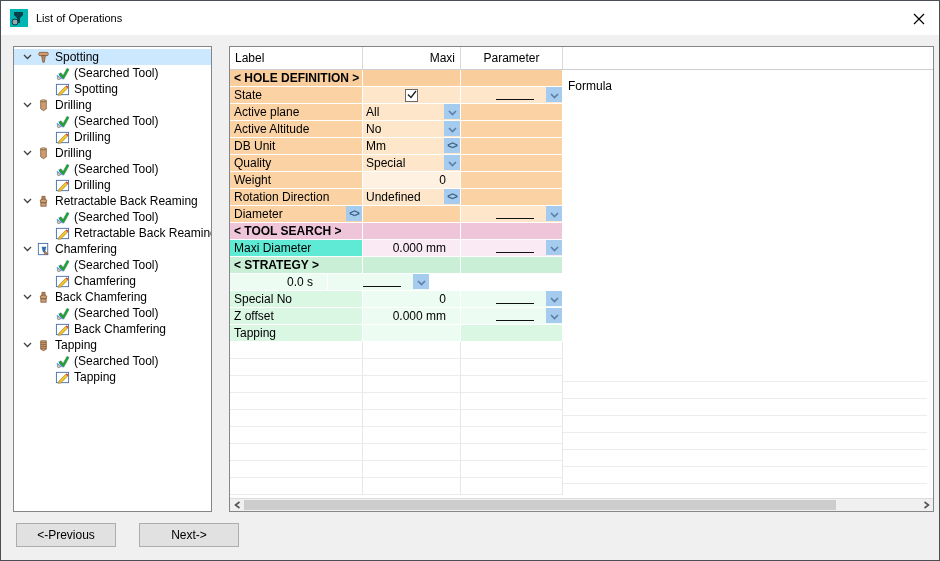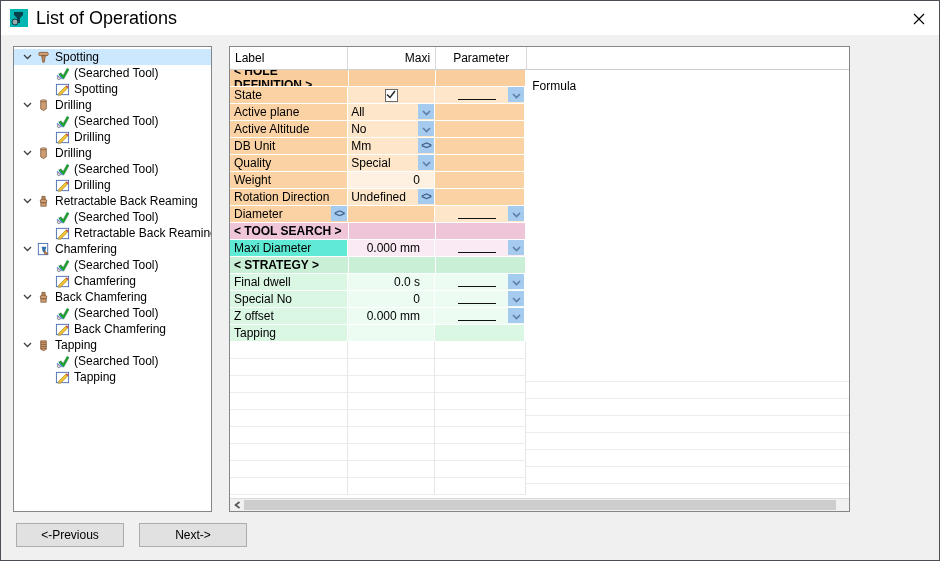--- a/index.html
+++ b/index.html
@@ -2,34 +2,34 @@
 <html><head>
 <meta charset="utf-8">
 <style>
   * { margin:0; padding:0; box-sizing:border-box; }
   html,body { width:940px; height:561px; font-family:"Liberation Sans", sans-serif; background:#ffffff; }
   .dialog { position:absolute; left:0; top:0; width:940px; height:561px; background:#f0f0f0; border:1px solid #4a4f55; overflow:hidden; }
 
   
   .titlebar { position:absolute; left:0; top:0; width:100%; height:34px; background:#ffffff; display:flex; align-items:center; }
   .title-icon { width:18px; height:18px; margin-left:9px; flex:0 0 auto; }
-  .title-text { margin-left:8px; font-size:18px; color:#000; }
+  .title-text { margin-left:8px; font-size:11px; color:#000; }
   .close-btn { position:absolute; right:10px; top:8px; width:20px; height:20px; display:flex; align-items:center; justify-content:center; cursor:default; }
 
   
   .tree-panel { position:absolute; left:12px; top:45px; width:199px; height:466px; background:#ffffff; border:1px solid #848789; overflow:hidden; padding-top:2px; }
   .tree-row { height:16px; display:flex; align-items:center; font-size:12px; color:#000; white-space:nowrap; }
   .tree-row.selected { background:#cce8ff; }
   .chevron-box { width:16px; height:16px; margin-left:5px; display:flex; align-items:center; justify-content:center; flex:0 0 auto; }
   .tree-icon { width:16px; height:16px; margin-right:4px; display:flex; align-items:center; justify-content:center; flex:0 0 auto; }
   .tree-child-pad { width:40px; flex:0 0 auto; }
   .tree-label { padding-right:4px; }
 
   
-  .table-panel { position:absolute; left:228px; top:45px; width:621px; height:466px; background:#ffffff; border:1px solid #848789; overflow:hidden; }
+  .table-panel { position:absolute; left:228px; top:45px; width:705px; height:466px; background:#ffffff; border:1px solid #848789; overflow:hidden; }
   .thead { display:flex; height:23px; background:#ffffff; border-bottom:1px solid #cfcfcf; font-size:12px; color:#000; }
   .th { display:flex; align-items:center; border-right:1px solid #d9d9d9; padding:0 5px; }
   .col-label { width:133px; } .col-value { width:98px; } .col-param { width:102px; } .col-formula { width:364px;margin-top:39px; }
   .th.col-value { justify-content:flex-end; }
   .th.col-param { justify-content:center; }
   .th.col-formula { border-right:none; }
 
   .trow { display:flex; height:17px; font-size:12px; color:#000; }
   .cell { position:relative; border-right:1px solid #ffffff; border-bottom:1px solid #ffffff; display:flex; align-items:center; overflow:hidden; }
   .cell-label { padding-left:4px; }
@@ -55,21 +55,21 @@
   .checkbox { width:13px; height:13px; background:#ffffff; border:1px solid #6b6b6b; margin:0 auto; display:flex; align-items:center; justify-content:center; }
   .param-line { width:38px; border-bottom:1px solid #111; height:10px; margin:0 auto; margin-right:28px; }
 
   
   .hscroll { position:absolute; left:0; bottom:0; width:703px; height:13px; background:#f0f0f0; border-top:1px solid #dcdcdc; }
   .hs-arrow { position:absolute; top:0; width:14px; height:12px; display:flex; align-items:center; justify-content:center; color:#555; }
   .hs-left { left:0; } .hs-right { right:0; }
   .hs-thumb { position:absolute; left:14px; top:1px; width:592px; height:10px; background:#cdcdcd; }
 
   
-  .footer-btn { position:absolute; top:522px; height:24px; width:108px; background:#e1e1e1; border:1px solid #adadad; font-size:12px; color:#000; display:flex; align-items:center; justify-content:center; }
+  .footer-btn { position:absolute; top:522px; height:24px; width:100px; background:#e1e1e1; border:1px solid #adadad; font-size:12px; color:#000; display:flex; align-items:center; justify-content:center; }
   .btn-prev { left:15px; } .btn-next { left:138px; }
 </style>
 </head>
 <body>
 
 <div class="dialog">
 
   <div class="titlebar">
     <svg class="title-icon" viewBox="0 0 18 18">
       <rect x="0" y="0" width="18" height="18" fill="#00b5b2"></rect>
@@ -531,23 +531,20 @@
         </div>
         <div class="trow green">
           <div class="cell cell-label col-label t-section">
             <span class="section-text">&lt; STRATEGY &gt;</span>
           </div>
           <div class="cell col-value t-section"></div>
           <div class="cell col-param t-section"></div>
           <div class="cell col-formula t-section"></div>
         </div>
         <div class="trow green">
-          <div class="cell cell-label col-label t-label">
-            <span>Final dwell</span>
-          </div>
           <div class="cell col-value t-light">
             <span class="num-text">0.0 s</span>
           </div>
           <div class="cell col-param t-light">
             <span class="param-line"></span>
             <span class="dd-btn">
               <span><svg width="9" height="6" viewBox="0 0 9 6">
                   <path d="M1 1 L4.5 4.5 L8 1" stroke="#5c7ea8" stroke-width="1.6" fill="none"></path>
                 </svg></span>
             </span>

